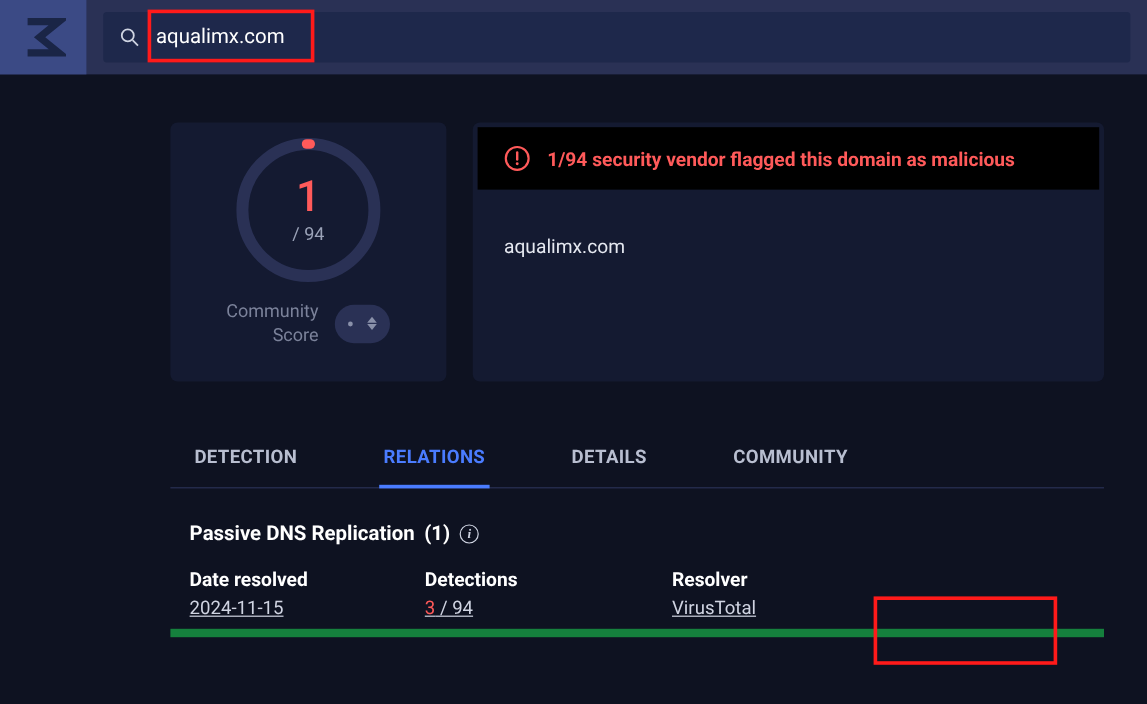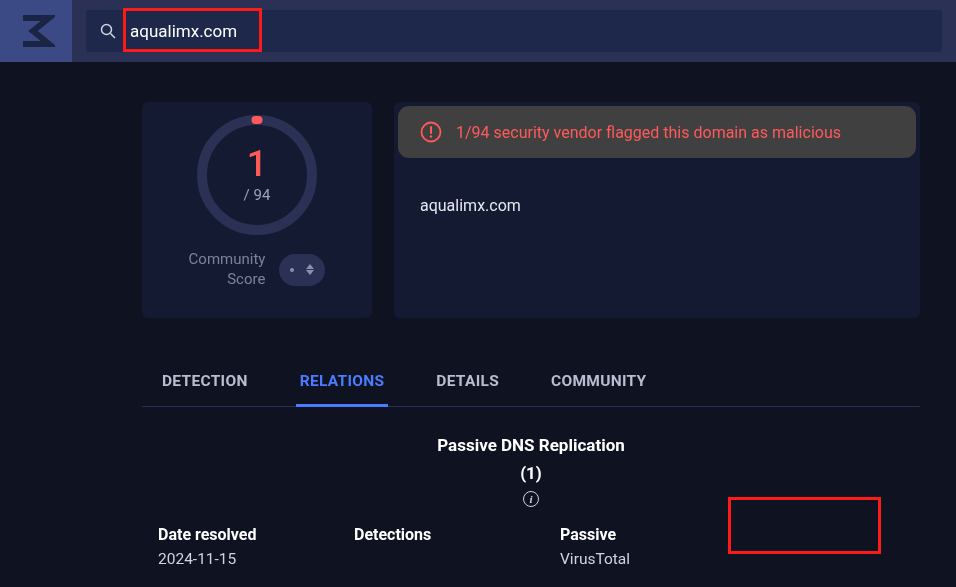--- a/index.html
+++ b/index.html
@@ -25,41 +25,41 @@
 .cscore { display:flex; align-items:center; gap:14px; margin-top:14px; }
 .cscore-txt { color:#7b829a; text-align:right; line-height:1.3; font-size:15px; }
 .stepper { background:#2a3155; border-radius:16px; width:46px; height:32px; display:flex; align-items:center; justify-content:space-around; gap:2px; padding:0 6px; }
 .stepper .d { width:4px; height:4px; border-radius:50%; background:#8a91aa; }
 .stepper .arrs { display:flex; flex-direction:column; gap:1px; }
 .stepper .arr { width:0; height:0; border-left:4px solid transparent; border-right:4px solid transparent; }
 .stepper .au { border-bottom:5px solid #8a91aa; }
 .stepper .ad { border-top:5px solid #8a91aa; }
 
 .info-card { background:#141a31; border-radius:6px; flex:1; height:216px; }
-.banner { background:#404040; height:52px; margin:4px; border-radius:11px; display:flex; align-items:center; gap:14px; padding:0 22px; color:#ff5a5a; font-size:16px; font-weight:400; }
+.banner { background:#000000; height:52px; margin:4px; border-radius:0; display:flex; align-items:center; gap:14px; padding:0 22px; color:#ff5a5a; font-size:16px; font-weight:700; }
 .banner svg { flex-shrink:0; }
 .domain { padding:34px 26px; color:#e5e8f0; font-size:16px; }
 
-.tabs { display:flex; gap:44px; border-bottom:1px solid #2a3155; padding:0 16px; }
+.tabs { display:flex; gap:64px; border-bottom:1px solid #2a3155; padding:0 16px; }
 .tab { padding:14px 4px 16px; color:#b8bed0; font-weight:700; font-size:15.5px; letter-spacing:0.3px; cursor:pointer; position:relative; }
 .tab.active { color:#4a7cff; }
 .tab.active::after { content:""; position:absolute; bottom:-1px; left:0; right:0; height:3px; background:#4a7cff; }
 
-.sec-head { display:flex; align-items:center; gap:8px; padding:28px 16px 18px; color:#fff; font-weight:700; font-size:17px;flex-direction:column; }
+.sec-head { display:flex; align-items:center; gap:8px; padding:28px 16px 18px; color:#fff; font-weight:700; font-size:17px; }
 .sec-head .c { font-weight:700; }
 .info-icon { width:16px; height:16px; border:1.5px solid #cfd4e2; border-radius:50%; display:flex; align-items:center; justify-content:center; font-size:11px; color:#cfd4e2; font-family:serif; font-style:italic; }
 
-.tbl { display:flex; padding:0 16px 28px; border-bottom:1px solid #15803d; }
+.tbl { display:flex; padding:0 16px 8px; border-bottom:7px solid #15803d; }
 .col { flex:1; }
 .col.c1 { flex:0 0 196px; }
 .col.c2 { flex:0 0 206px; }
 .col.c3 { flex:0 0 196px; }
 .col.c4 { flex:0 0 150px; }
 .th { color:#fff; font-weight:700; font-size:16px; margin-bottom:6px; }
-.td { color:#d0d4e2; font-size:15.5px; }
+.td { color:#d0d4e2; font-size:15.5px;text-decoration:underline; }
 .td .r { color:#ff5a5a; }
 .hl2 { position:absolute; left:863px; top:497px; width:153px; height:57px; border:3px solid #ff1a1a; transform:translateX(-135px); pointer-events:none; }
 </style>
 </head>
 <body>
 
 <div class="topbar">
   <div class="logo">
     <svg width="38" height="38" viewBox="0 0 38 38">
         <path d="M6 6 L32 6 L16 19 L32 32 L6 32" fill="none" stroke="#1a2546" stroke-width="6" stroke-linejoin="miter"></path>
@@ -129,22 +129,23 @@
     <span class="info-icon">i</span>
   </div>
 
   <div class="tbl">
     <div class="col c1">
       <div class="th">Date resolved</div>
       <div class="td">2024-11-15</div>
     </div>
     <div class="col c2">
       <div class="th">Detections</div>
+      <div class="td"><span class="r">3</span><span> / 94</span></div>
     </div>
     <div class="col c3">
-      <div class="th">Passive</div>
+      <div class="th">Resolver</div>
       <div class="td">VirusTotal</div>
     </div>
     <div class="col c4">
     </div>
   </div>
 </div>
 <div class="hl2"></div>
 
 </body></html>

